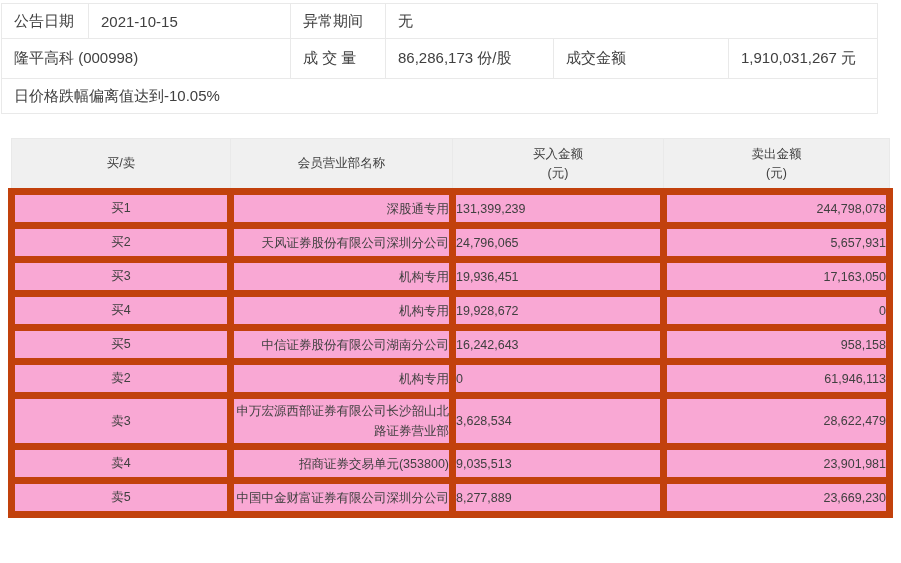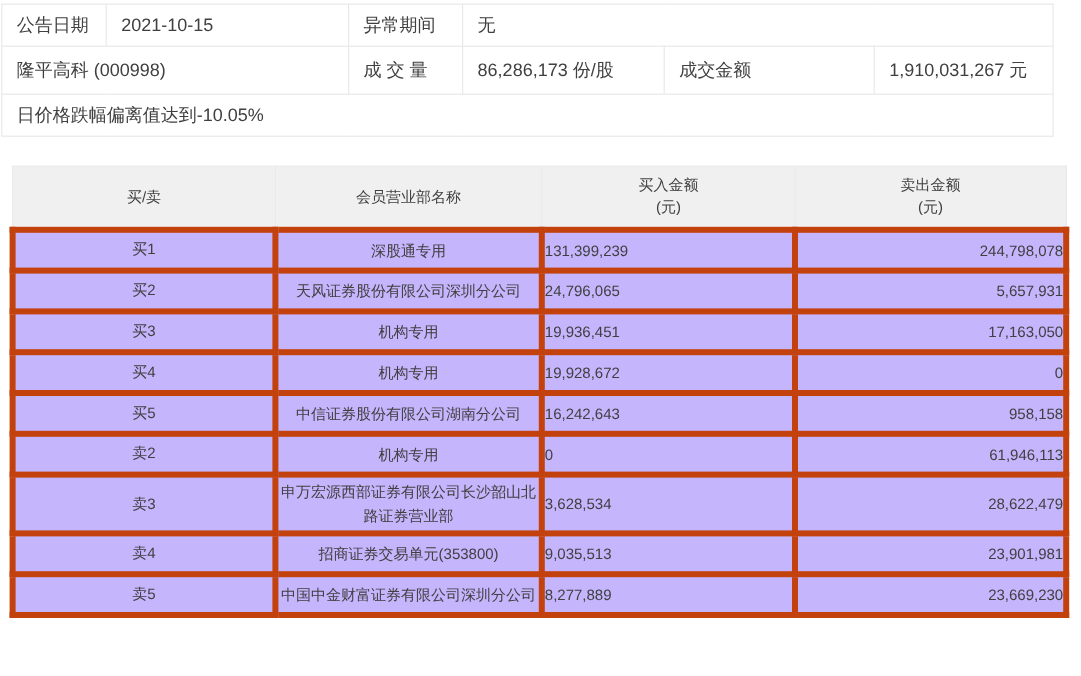--- a/index.html
+++ b/index.html
@@ -44,28 +44,28 @@
     background: #f0f0f0;
     border: 1px solid #e9e9e9;
     font-weight: normal;
     height: 53px;
     text-align: center;
     line-height: 19px;
     color: #404040;
     padding: 0;
   }
   table.seats-table td {
-    border: 5px solid #c2410c;
+    border: 7px solid #c2410c;
     height: 34px;
     padding: 2px 0;
     color: #404040;
-    background: #c4b5fd;
+    background: #f9a8d4;
   }
   td.c-side   { text-align: center; }
-  td.c-branch { text-align: center; padding-left: 5px; padding-right: 2px; line-height: 20px; }
+  td.c-branch { text-align: right; padding-left: 5px; padding-right: 2px; line-height: 20px; }
   td.c-buy    { padding-right: 6px; }
   td.c-sell   { text-align: right; padding-right: 14px; }
 </style>
 </head>
 <body>
 
 <div class="page">
 
   <table class="info-table">
     <colgroup>

